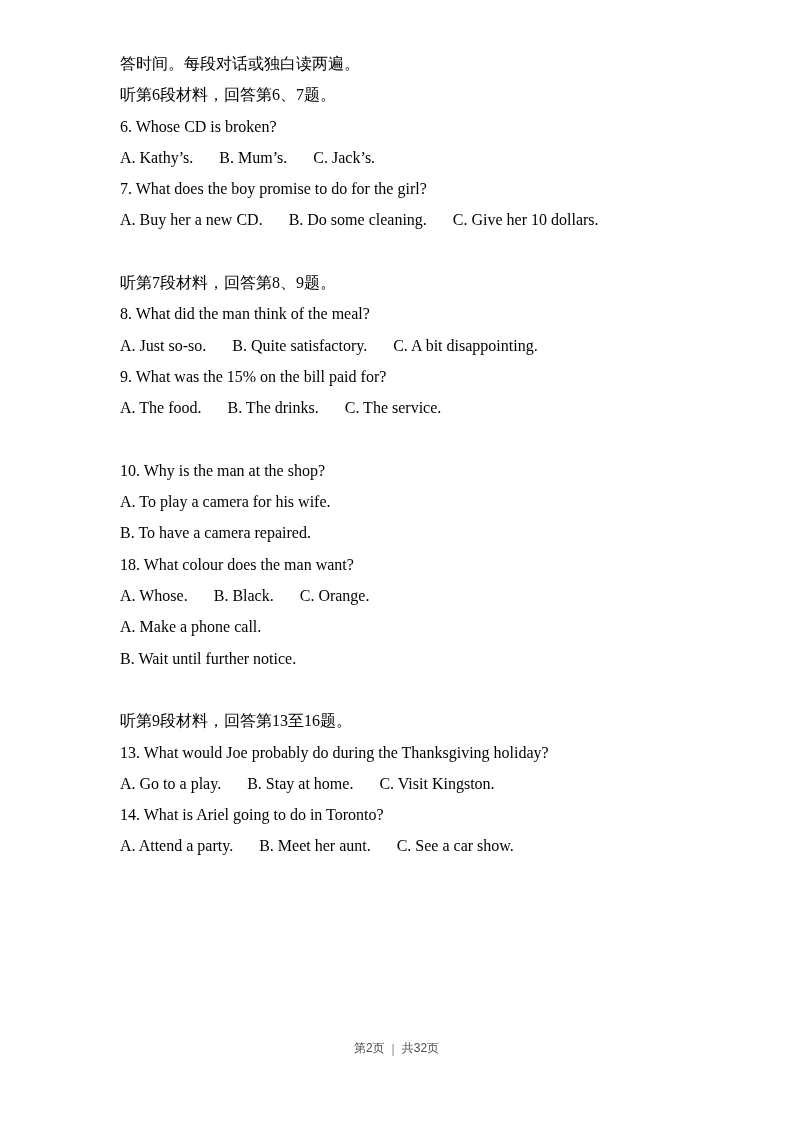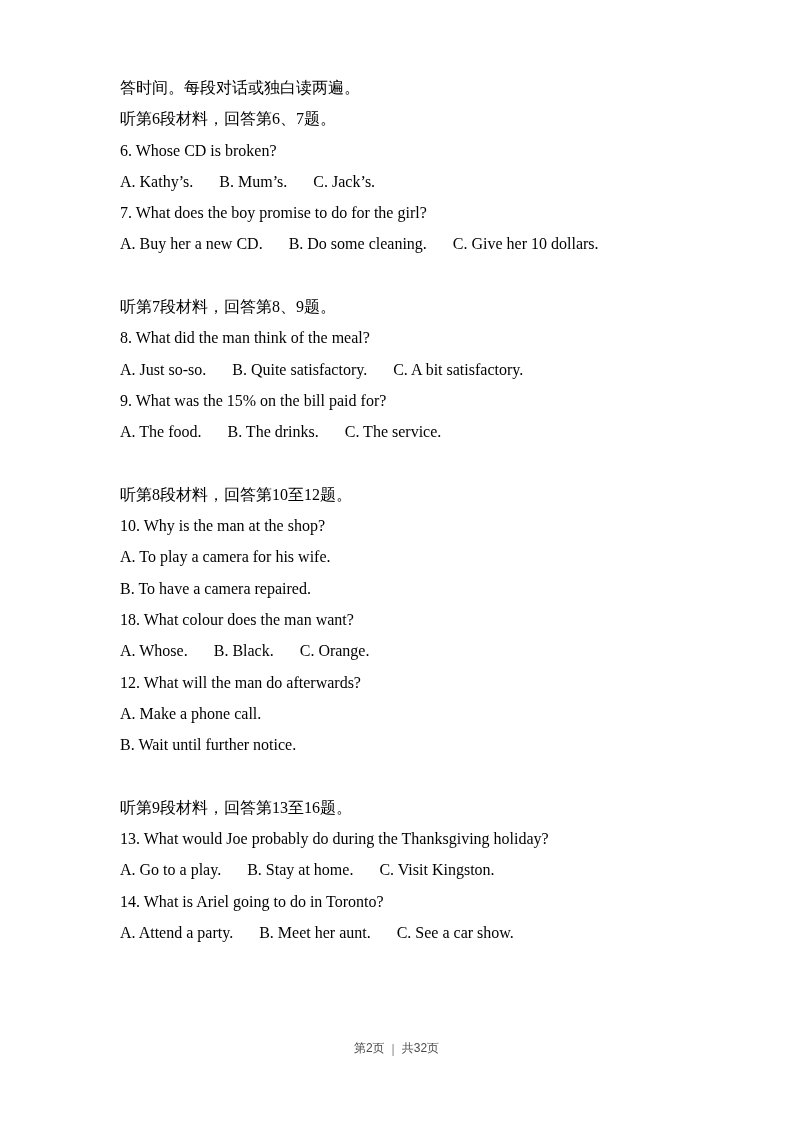--- a/index.html
+++ b/index.html
@@ -9,21 +9,21 @@
     background: #ffffff;
   }
   body {
     font-family: "Liberation Serif", "DejaVu Serif", serif;
     font-size: 16px;
     color: #000000;
     position: relative;
     overflow: hidden;
   }
   #doc-content {
-    padding: 72px 50px 0 120px;
+    padding: 48px 50px 0 120px;
   }
   .line {
     min-height: 31.3px;
     line-height: 31.3px;
     white-space: pre-wrap;
   }
   .blank-line {
     height: 31.3px;
   }
   .options-row .option { display: inline-block; }
@@ -51,31 +51,29 @@
   <div id="doc-content">
       <div class="line intro">答时间。每段对话或独白读两遍。</div>
       <div class="line section-header">听第6段材料，回答第6、7题。</div>
       <div class="line question">6. Whose CD is broken?</div>
       <div class="line options-row"><span class="option">A. Kathy’s.</span><span class="option">B. Mum’s.</span><span class="option">C. Jack’s.</span></div>
       <div class="line question">7. What does the boy promise to do for the girl?</div>
       <div class="line options-row"><span class="option">A. Buy her a new CD.</span><span class="option">B. Do some cleaning.</span><span class="option">C. Give her 10 dollars.</span></div>
       <div class="blank-line"></div>
       <div class="line section-header">听第7段材料，回答第8、9题。</div>
       <div class="line question">8. What did the man think of the meal?</div>
-      <div class="line options-row"><span class="option">A. Just so-so.</span><span class="option">B. Quite satisfactory.</span><span class="option">C. A bit satisfactory.</span></div>
+      <div class="line options-row"><span class="option">A. Just so-so.</span><span class="option">B. Quite satisfactory.</span><span class="option">C. A bit disappointing.</span></div>
       <div class="line question">9. What was the 15% on the bill paid for?</div>
       <div class="line options-row"><span class="option">A. The food.</span><span class="option">B. The drinks.</span><span class="option">C. The service.</span></div>
       <div class="blank-line"></div>
-      <div class="line section-header">听第8段材料，回答第10至12题。</div>
       <div class="line question">10. Why is the man at the shop?</div>
       <div class="line option-line">A. To play a camera for his wife.</div>
       <div class="line option-line">B. To have a camera repaired.</div>
       <div class="line question">18. What colour does the man want?</div>
       <div class="line options-row"><span class="option">A. Whose.</span><span class="option">B. Black.</span><span class="option">C. Orange.</span></div>
-      <div class="line question">12. What will the man do afterwards?</div>
       <div class="line option-line">A. Make a phone call.</div>
       <div class="line option-line">B. Wait until further notice.</div>
       <div class="blank-line"></div>
       <div class="line section-header">听第9段材料，回答第13至16题。</div>
       <div class="line question">13. What would Joe probably do during the Thanksgiving holiday?</div>
       <div class="line options-row"><span class="option">A. Go to a play.</span><span class="option">B. Stay at home.</span><span class="option">C. Visit Kingston.</span></div>
       <div class="line question">14. What is Ariel going to do in Toronto?</div>
       <div class="line options-row"><span class="option">A. Attend a party.</span><span class="option">B. Meet her aunt.</span><span class="option">C. See a car show.</span></div>
     </div>
   <div id="doc-footer">

